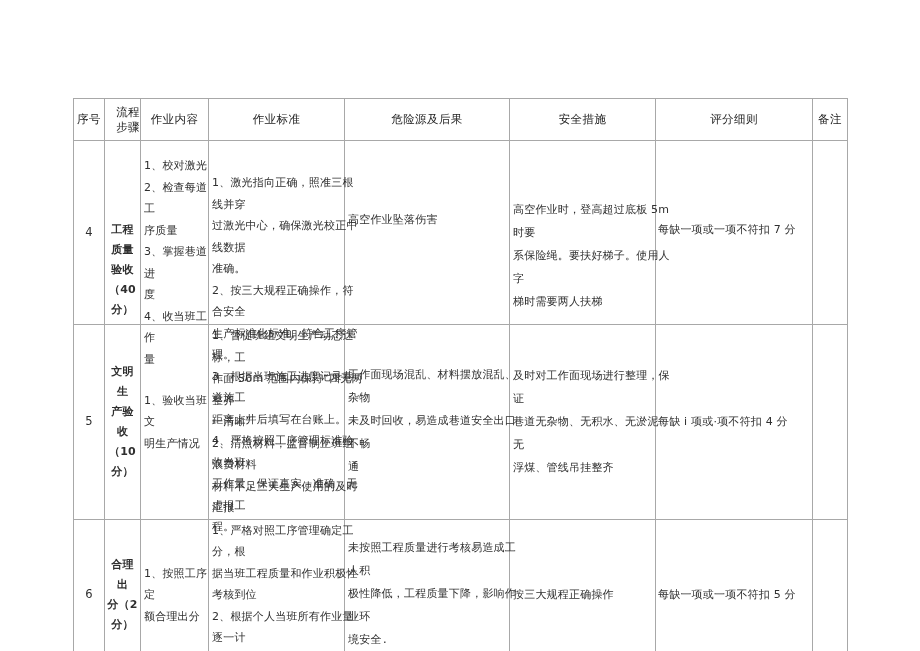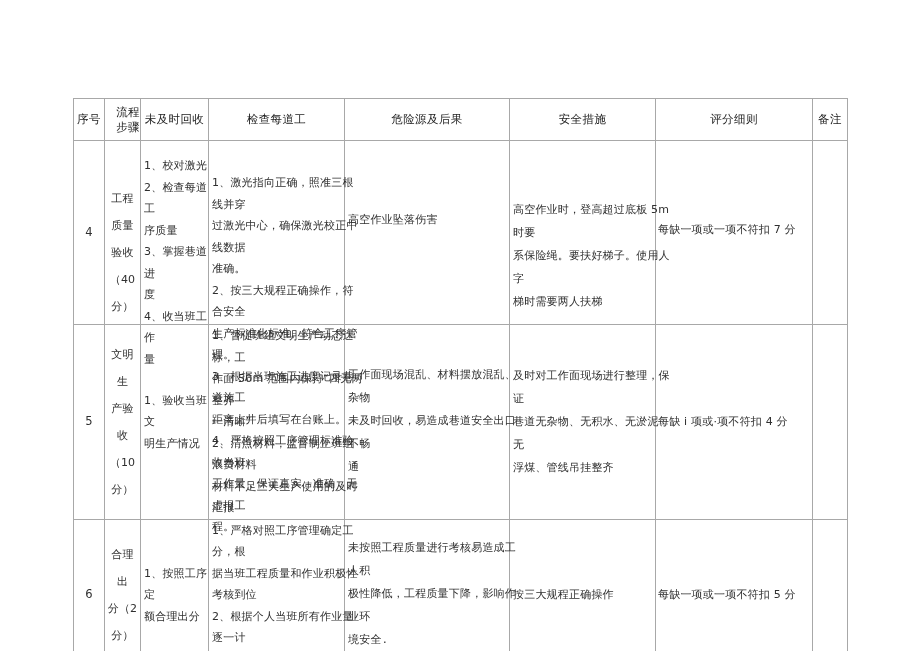--- a/index.html
+++ b/index.html
@@ -72,21 +72,22 @@
     white-space: pre-line;
     letter-spacing: 0.2px;
   }
 
   td.seq-cell  { text-align: center; }
   td.seq-cell .cell { font-size: 11.5px; }
 
   td.step-cell { text-align: center; }
   td.step-cell .cell {
     padding: 0 2px;
-    line-height: 27px;
+    line-height: 20px;
+    font-weight: bold;
   }
 
   td.work-cell .cell {
     padding-left: 3px;
     line-height: 21.5px;
   }
 
   
   td.overflow-cell {
     overflow: visible;
@@ -164,24 +165,24 @@
     <thead>
       <tr>
         <th>
           <span>序号</span>
         </th>
         <th>
           <span class="hdr-two">流程</span>
           <span class="hdr-two">步骤</span>
         </th>
         <th>
-          <span>未及时回收</span>
-        </th>
-        <th>
-          <span>检查每道工</span>
+          <span>作业内容</span>
+        </th>
+        <th>
+          <span>作业标准</span>
         </th>
         <th>
           <span>危险源及后果</span>
         </th>
         <th>
           <span>安全措施</span>
         </th>
         <th>
           <span>评分细则</span>
         </th>

